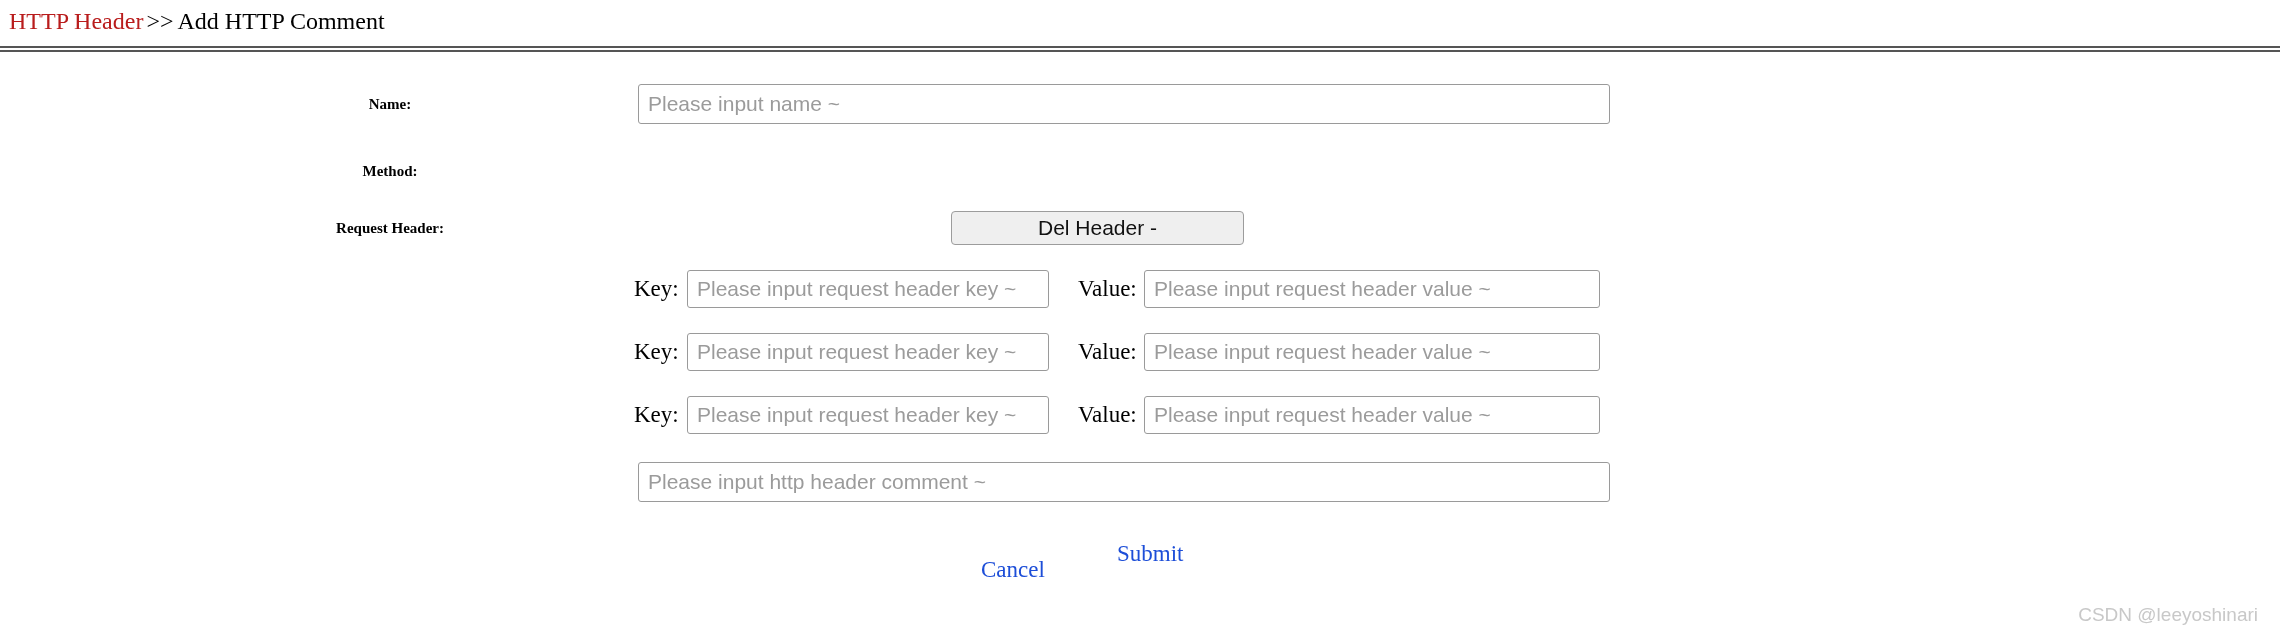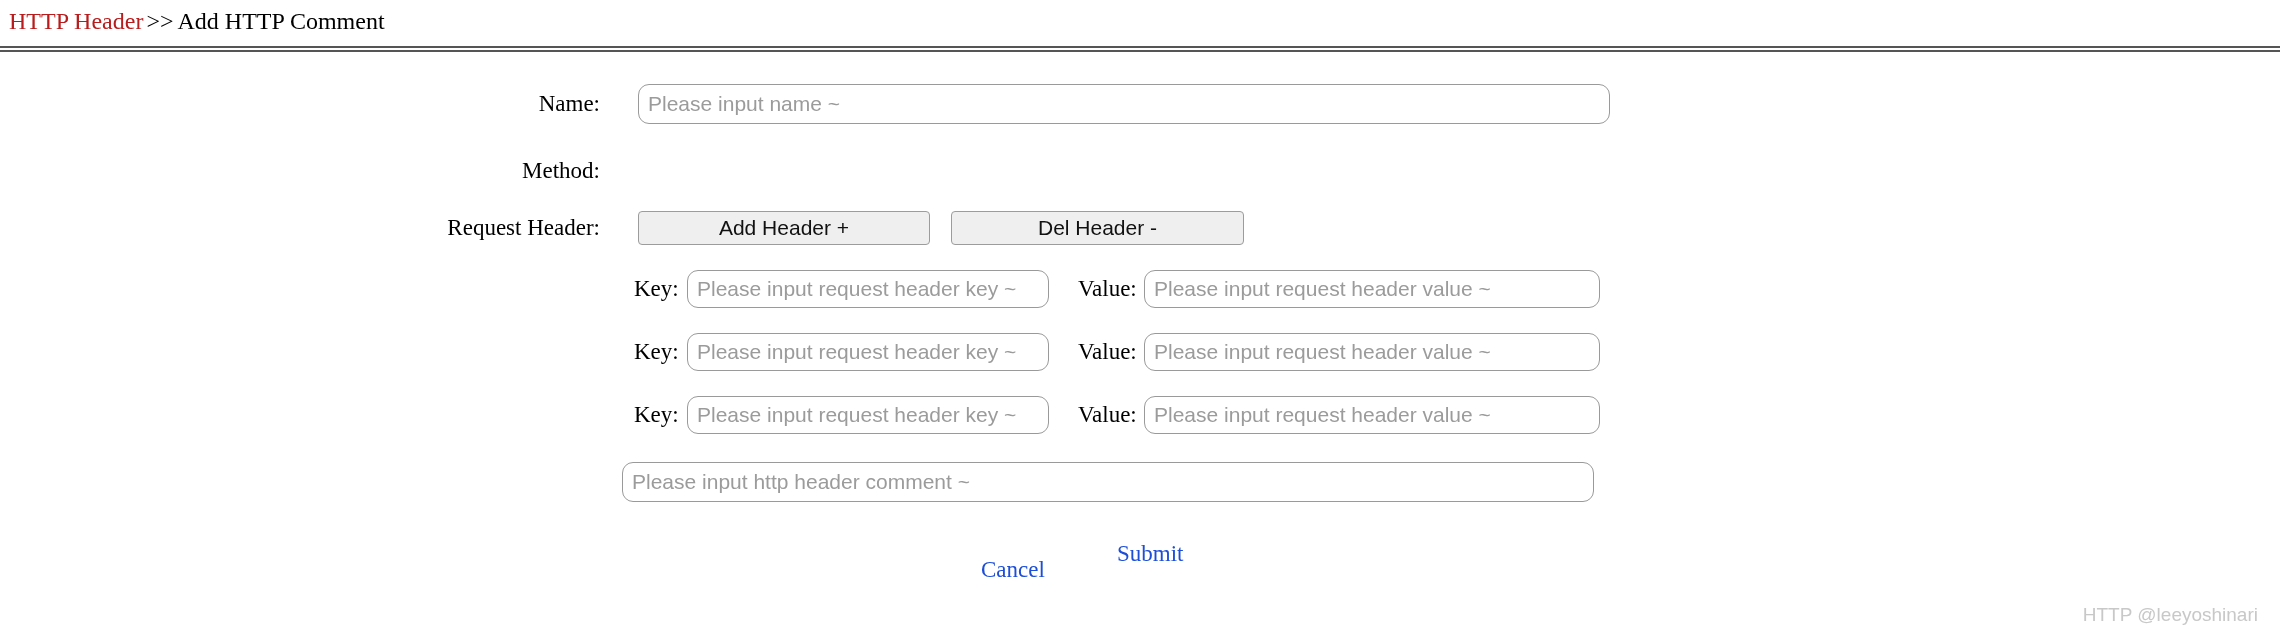--- a/index.html
+++ b/index.html
@@ -63,44 +63,45 @@
   }
 
   .row {
     position: absolute;
     display: flex;
     align-items: center;
   }
 
   .field-label {
     font-family: "Liberation Serif", "DejaVu Serif", serif;
-    font-size: 23px;
+    font-size: 15px;
     line-height: 28px;
     color: #000000;
-    text-align: right;
-    white-space: nowrap;
+    text-align: center;
+    white-space: nowrap;
+    font-weight: bold;
   }
 
   
   .row-main > .field-label {
     position: absolute;
     right: 0;
     width: 420px;
     top: 50%;
     transform: translateY(-50%);
   }
 
   .text-input {
     box-sizing: border-box;
     font-family: "Liberation Sans", "DejaVu Sans", sans-serif;
     font-size: 21px;
     color: #222222;
     background: #ffffff;
     border: 1px solid #9a9a9a;
-    border-radius: 11px;
+    border-radius: 3px;
     padding: 0 9px;
     outline: none;
   }
   .text-input::placeholder {
     color: #9b9b9b;
     opacity: 1;
   }
 
   .select-input {
     box-sizing: border-box;
@@ -186,21 +187,20 @@
     <span class="field-label" style="right:1010px;">Name:</span>
     <input class="text-input" type="text" style="position: absolute; left: 458px; top: 0px; width: 972px; height: 40px;" placeholder="Please input name ~">
   </div>
 
   <div class="row row-main" style="left:180px; top:151px; width:1422px; height:40px;">
     <span class="field-label" style="right:1002px;">Method:</span>
   </div>
 
   <div class="row row-main" style="left:180px; top:211px; width:1064px; height:34px;">
     <span class="field-label" style="right:644px;">Request Header:</span>
-    <button class="hdr-button" type="button" style="position:absolute; left:458px; top:0; width:292px; height:34px;">Add Header +</button>
     <button class="hdr-button" type="button" style="position:absolute; left:771px; top:0; width:293px; height:34px;">Del Header -</button>
   </div>
 
   <div class="row" style="left:634px; top:270px; width:966px; height:38px;">
     <span class="kv-label" style="position:absolute; left:0; top:50%; transform:translateY(-50%);">Key:</span>
     <input class="text-input" type="text" style="position: absolute; left: 53px; top: 0px; width: 362px; height: 38px;" placeholder="Please input request header key ~">
     <span class="kv-label" style="position:absolute; left:444px; top:50%; transform:translateY(-50%);">Value:</span>
     <input class="text-input" type="text" style="position: absolute; left: 510px; top: 0px; width: 456px; height: 38px;" placeholder="Please input request header value ~">
   </div>
 
@@ -212,21 +212,21 @@
   </div>
 
   <div class="row" style="left:634px; top:396px; width:966px; height:38px;">
     <span class="kv-label" style="position:absolute; left:0; top:50%; transform:translateY(-50%);">Key:</span>
     <input class="text-input" type="text" style="position: absolute; left: 53px; top: 0px; width: 362px; height: 38px;" placeholder="Please input request header key ~">
     <span class="kv-label" style="position:absolute; left:444px; top:50%; transform:translateY(-50%);">Value:</span>
     <input class="text-input" type="text" style="position: absolute; left: 510px; top: 0px; width: 456px; height: 38px;" placeholder="Please input request header value ~">
   </div>
 
   <div class="row row-main" style="left:180px; top:462px; width:1430px; height:40px;">
-    <input class="text-input" type="text" style="position: absolute; left: 442px; top: 0px; width: 972px; height: 40px;" placeholder="Please input http header comment ~">
+    <input class="text-input" type="text" style="position: absolute; left: 458px; top: 0px; width: 972px; height: 40px;" placeholder="Please input http header comment ~">
   </div>
 
   <a class="link-button" href="#" style="left:981px; top:556px;">Cancel</a>
   <a class="link-button" href="#" style="left:1117px; top:540px;">Submit</a>
 
 </div>
 
-<div class="watermark">HTTP @leeyoshinari</div>
+<div class="watermark">CSDN @leeyoshinari</div>
 
 </body></html>

